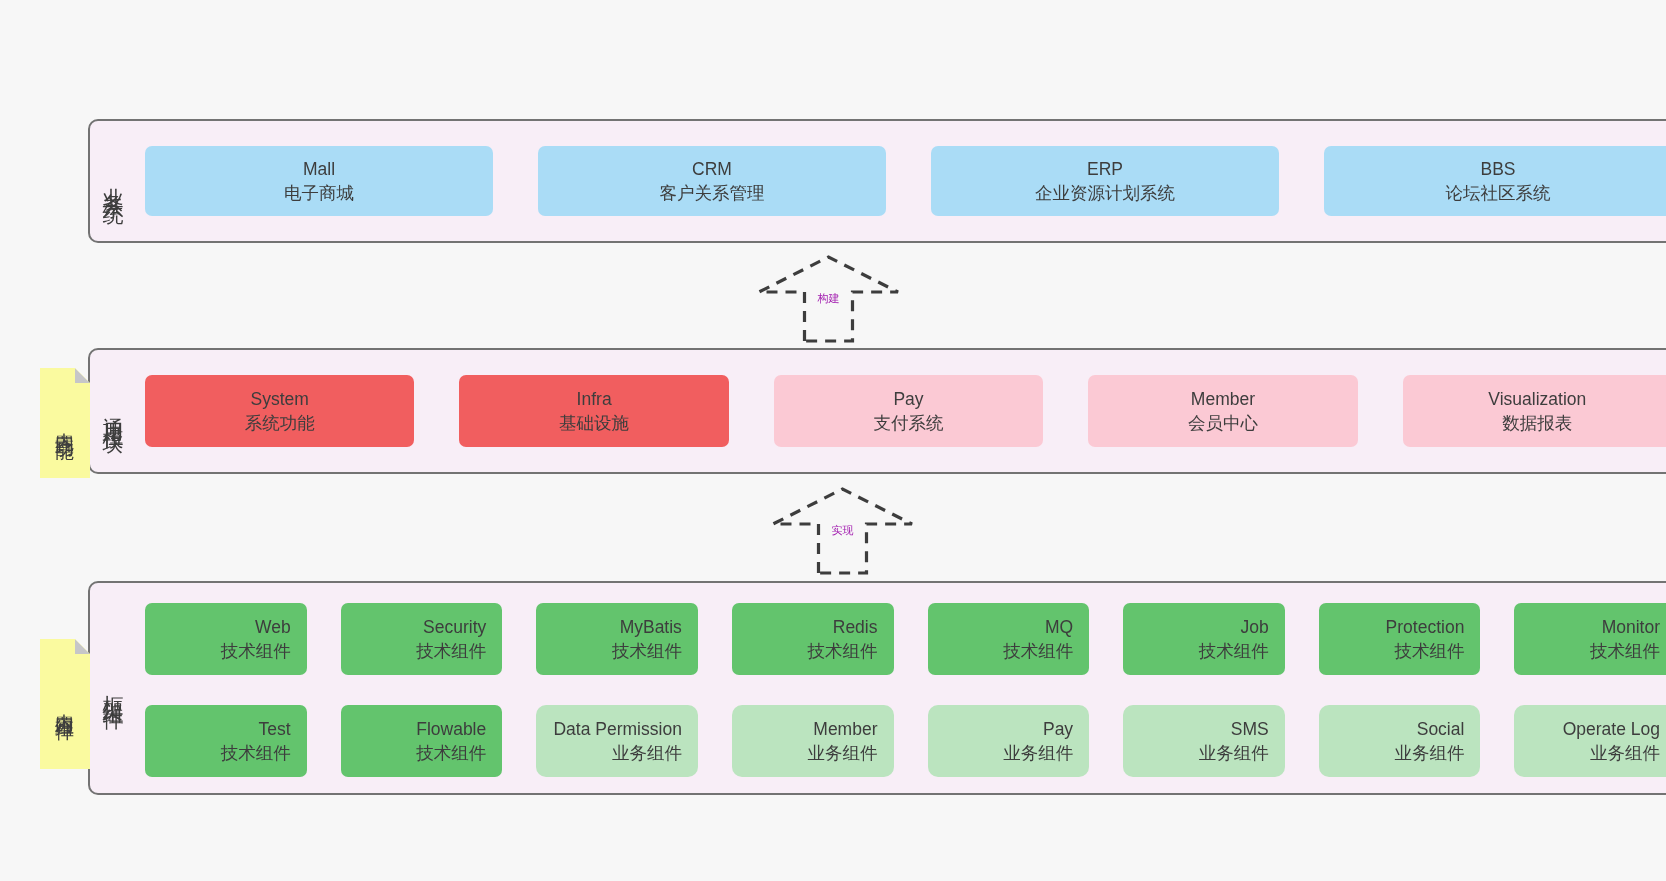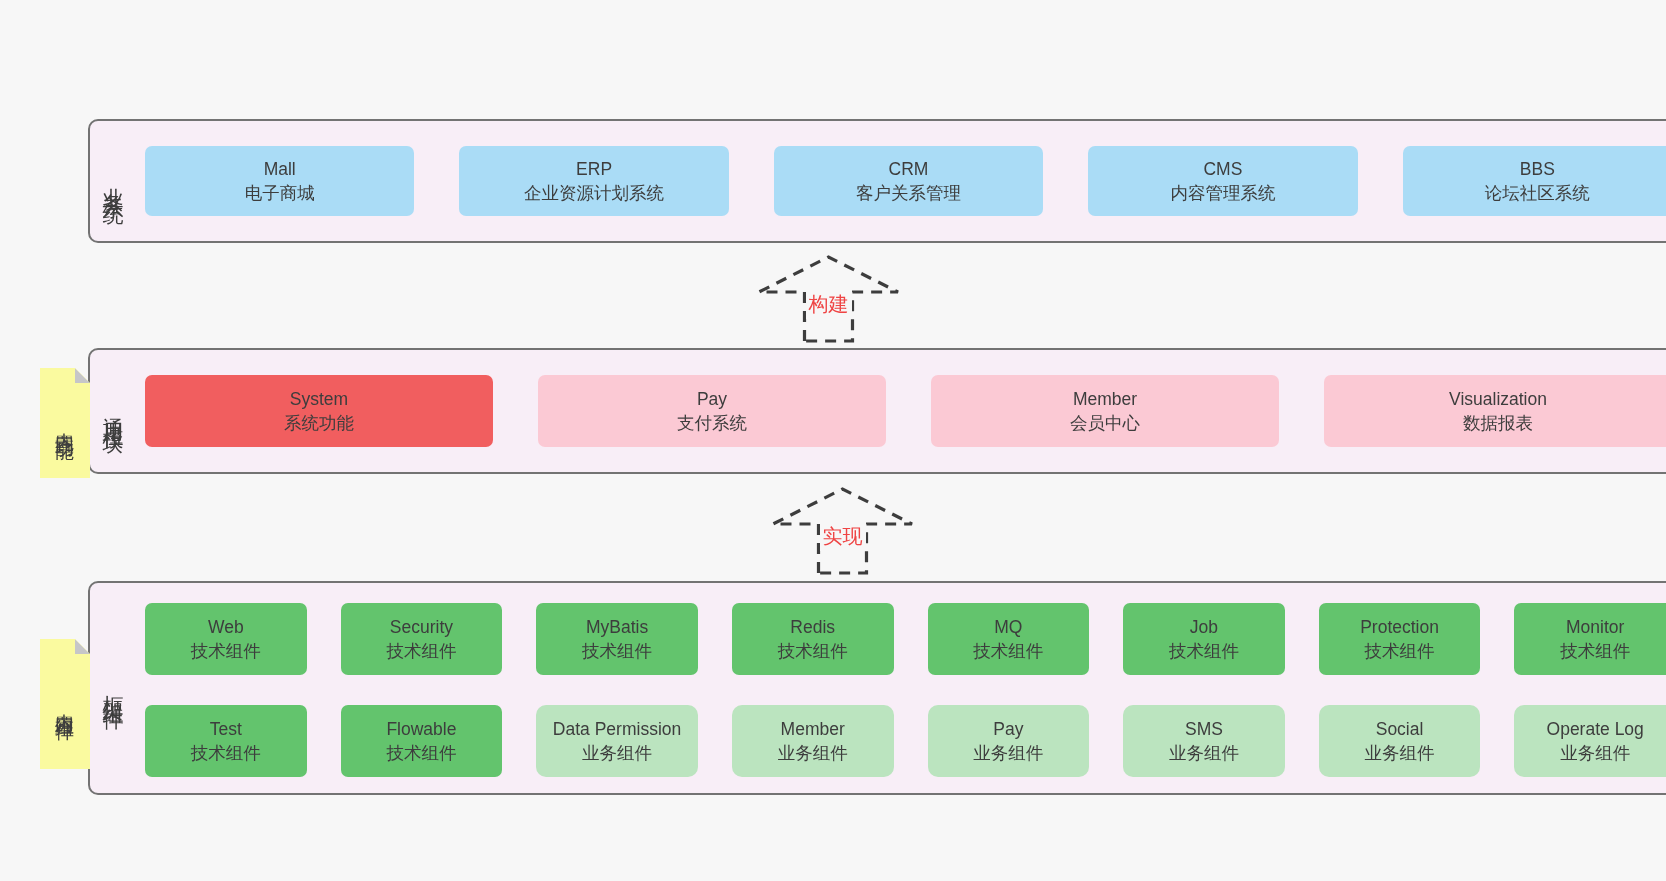--- a/index.html
+++ b/index.html
@@ -69,21 +69,21 @@
   
   .grid8{
     position:absolute;
     left:55px;right:30px;top:20px;bottom:21px;
     display:grid;
     grid-template-columns:repeat(8,1fr);
     grid-template-rows:72px 72px;
     column-gap:34px;
     row-gap:30px;
   }
-  .grid8 .box{padding:0 4px;box-sizing:border-box;}
+  .grid8 .box{padding:0 16px;box-sizing:border-box;align-items:flex-end;}
 
   
   .sticky{
     position:absolute;
     left:-50px;
     width:50px;
     background:#fafa9f;
     clip-path:polygon(0 0,calc(100% - 15px) 0,100% 15px,100% 100%,0 100%);
     display:flex;
     align-items:center;
@@ -115,48 +115,44 @@
   }
   #arrow-build{left:756px;top:254px;}
   #arrow-implement{left:770px;top:486px;}
   .arrow svg{position:absolute;inset:0;}
   .arrow-label{
     position:absolute;
     left:50%;top:36px;
     transform:translateX(-50%);
     background:#f7f7f7;
     padding:1px 3px;
-    font-size:20px;
-    color:#ef4444;
+    font-size:11px;
+    color:#a21caf;
     white-space:nowrap;
   }
 </style>
 </head>
 <body>
 
 <div class="canvas">
 
   <section class="band" id="band-business">
     <div class="v-label">业务系统</div>
     <div class="row6">
       <div class="box c-blue">
         <div>Mall</div>
         <div>电子商城</div>
       </div>
       <div class="box c-blue">
+        <div>CRM</div>
+        <div>客户关系管理</div>
+      </div>
+      <div class="box c-blue">
         <div>ERP</div>
         <div>企业资源计划系统</div>
-      </div>
-      <div class="box c-blue">
-        <div>CRM</div>
-        <div>客户关系管理</div>
-      </div>
-      <div class="box c-blue">
-        <div>CMS</div>
-        <div>内容管理系统</div>
       </div>
       <div class="box c-blue">
         <div>BBS</div>
         <div>论坛社区系统</div>
       </div>
     </div>
   </section>
 
   <div class="arrow" id="arrow-build">
     <svg viewBox="0 0 145 90">
@@ -168,20 +164,24 @@
   <section class="band" id="band-modules">
     <div class="sticky" id="sticky-features">
       <span class="sticky-text">内置功能</span>
     </div>
     <div class="v-label">通用模块</div>
     <div class="row6">
       <div class="box c-red">
         <div>System</div>
         <div>系统功能</div>
       </div>
+      <div class="box c-red">
+        <div>Infra</div>
+        <div>基础设施</div>
+      </div>
       <div class="box c-pink">
         <div>Pay</div>
         <div>支付系统</div>
       </div>
       <div class="box c-pink">
         <div>Member</div>
         <div>会员中心</div>
       </div>
       <div class="box c-pink">
         <div>Visualization</div>

